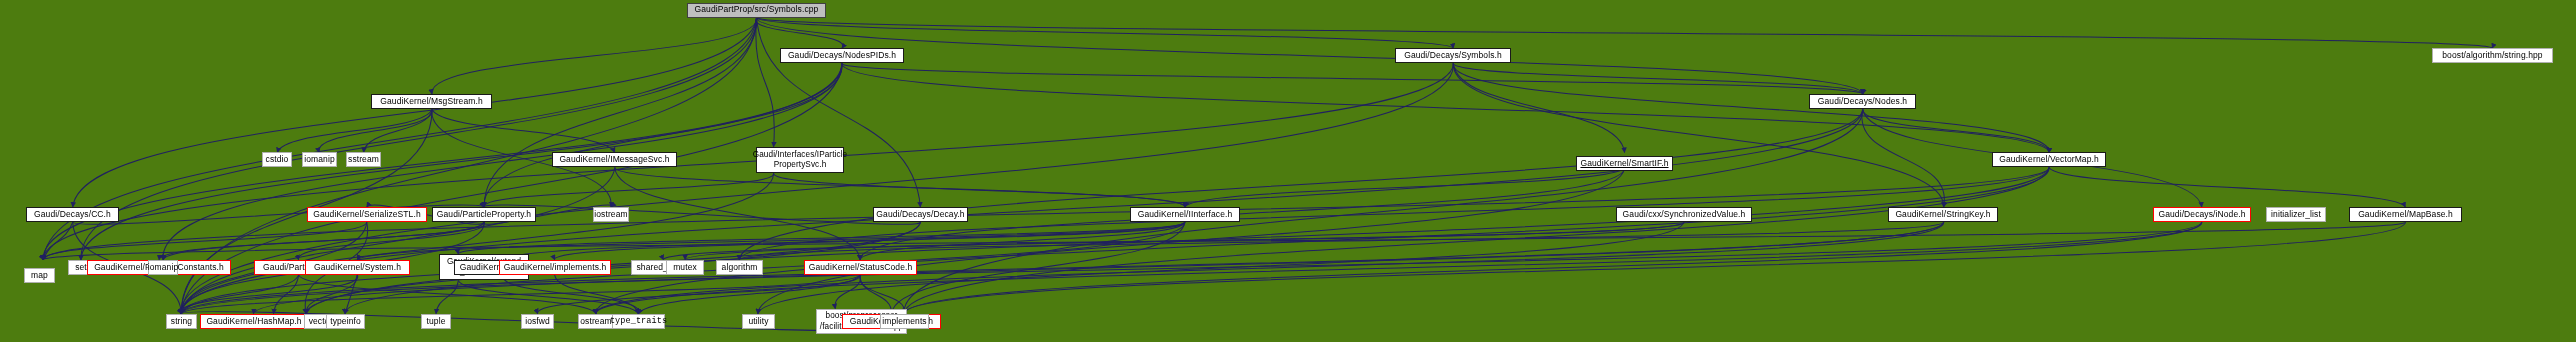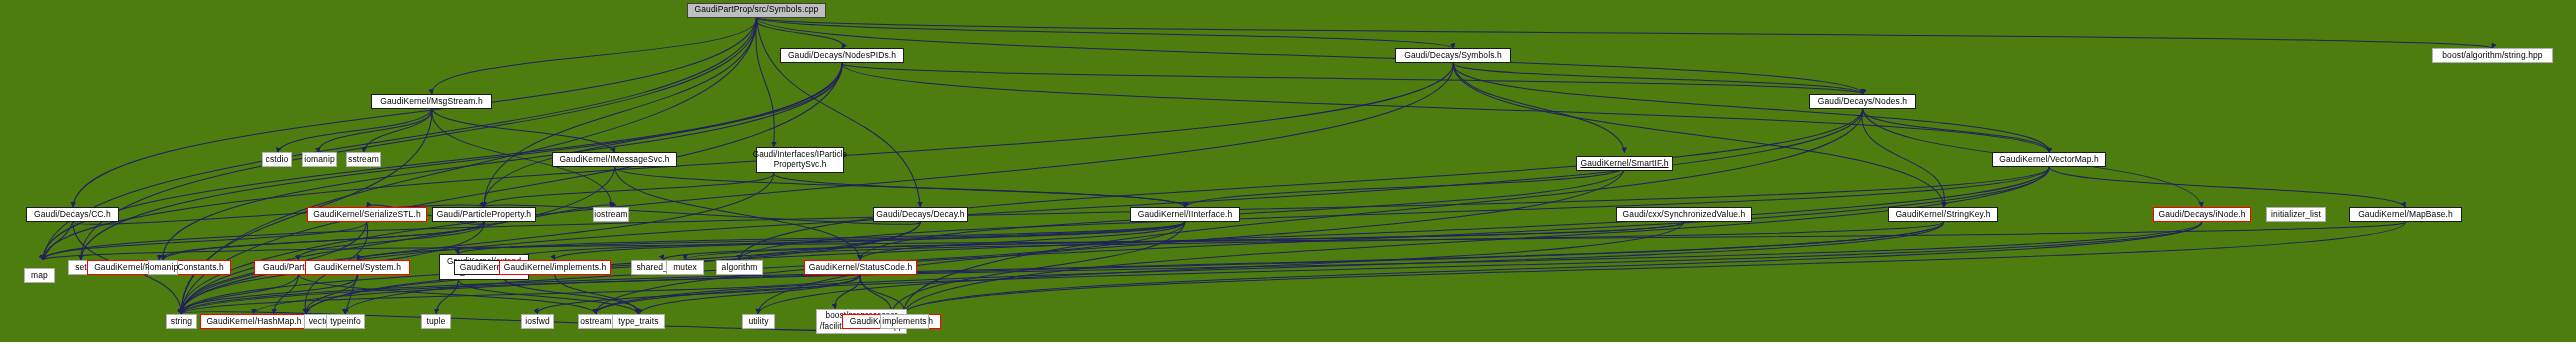--- a/index.html
+++ b/index.html
@@ -228,21 +228,21 @@
       <div class="node grey" style="left: 716px; top: 260px; width: 47px; height: 15px;">algorithm</div>
       <div class="node red" style="left: 804px; top: 260px; width: 113px; height: 15px;">GaudiKernel/StatusCode.h</div>
       <div class="node grey" style="left: 166px; top: 314px; width: 31px; height: 15px;">string</div>
       <div class="node red" style="left: 200px; top: 314px; width: 108px; height: 15px;">GaudiKernel/HashMap.h</div>
       <div class="node grey" style="left: 257px; top: 326px; width: 33px; height: 15px; margin-top: 44px;">cmath</div>
       <div class="node grey" style="left: 304px; top: 314px; width: 33px; height: 15px; text-align: right;">vector</div>
       <div class="node grey" style="left: 326px; top: 314px; width: 39px; height: 15px;">typeinfo</div>
       <div class="node grey" style="left: 421px; top: 314px; width: 30px; height: 15px;">tuple</div>
       <div class="node grey" style="left: 521px; top: 314px; width: 33px; height: 15px;">iosfwd</div>
       <div class="node grey" style="left: 578px; top: 314px; width: 36px; height: 15px;">ostream</div>
-      <div class="node grey" style="left: 612px; top: 314px; width: 53px; height: 15px;">type_traits</div>
+      <div class="node grey" style="left: 612px; top: 314px; width: 53px; height: 15px; font-family: Liberation Mono, monospace;">type_traits</div>
       <div class="node grey" style="left: 742px; top: 314px; width: 33px; height: 15px;">utility</div>
       <div class="node grey two-line" style="left: 790px; top: 309px; width: 91px; height: 25px;">boost/preprocessor
 /facilities/overload.hpp</div>
       <div class="node red" style="left: 842px; top: 314px; width: 99px; height: 15px;">GaudiKernel/Kernel.h</div>
       <div class="node grey" style="left: 880px; top: 314px; width: 49px; height: 15px;">implements</div>
     </div>
 
 </div>
 
 

